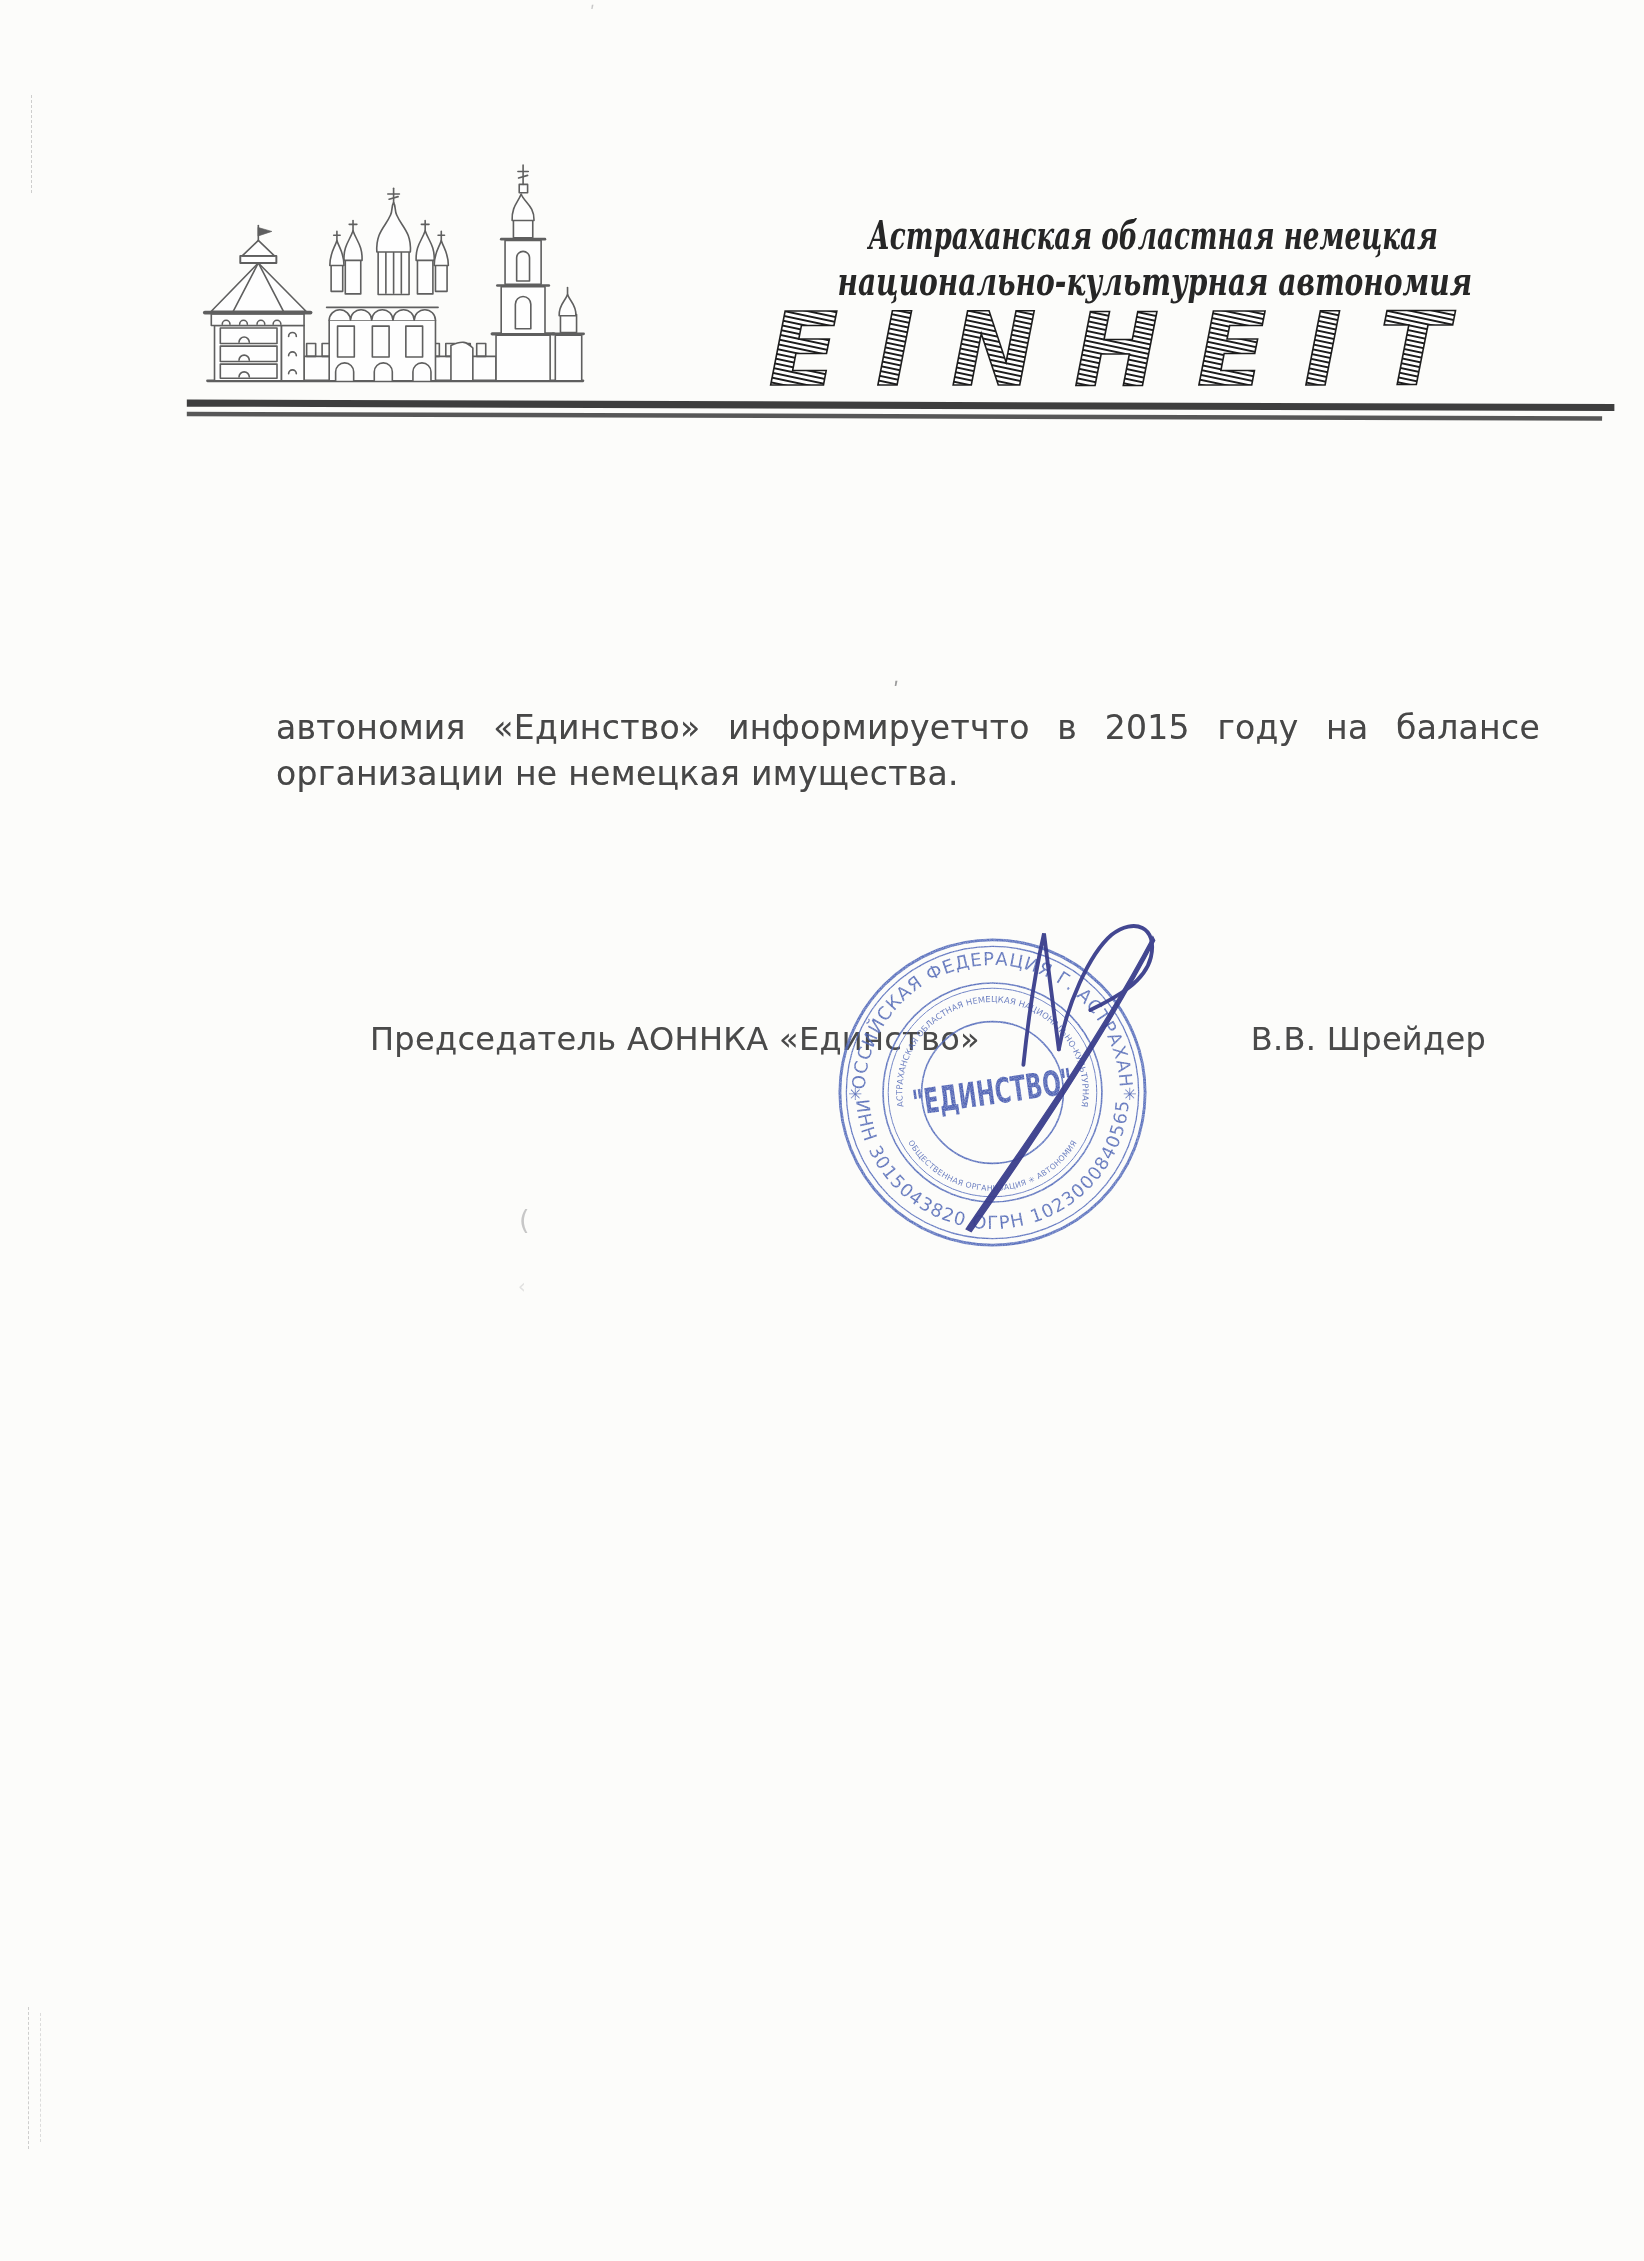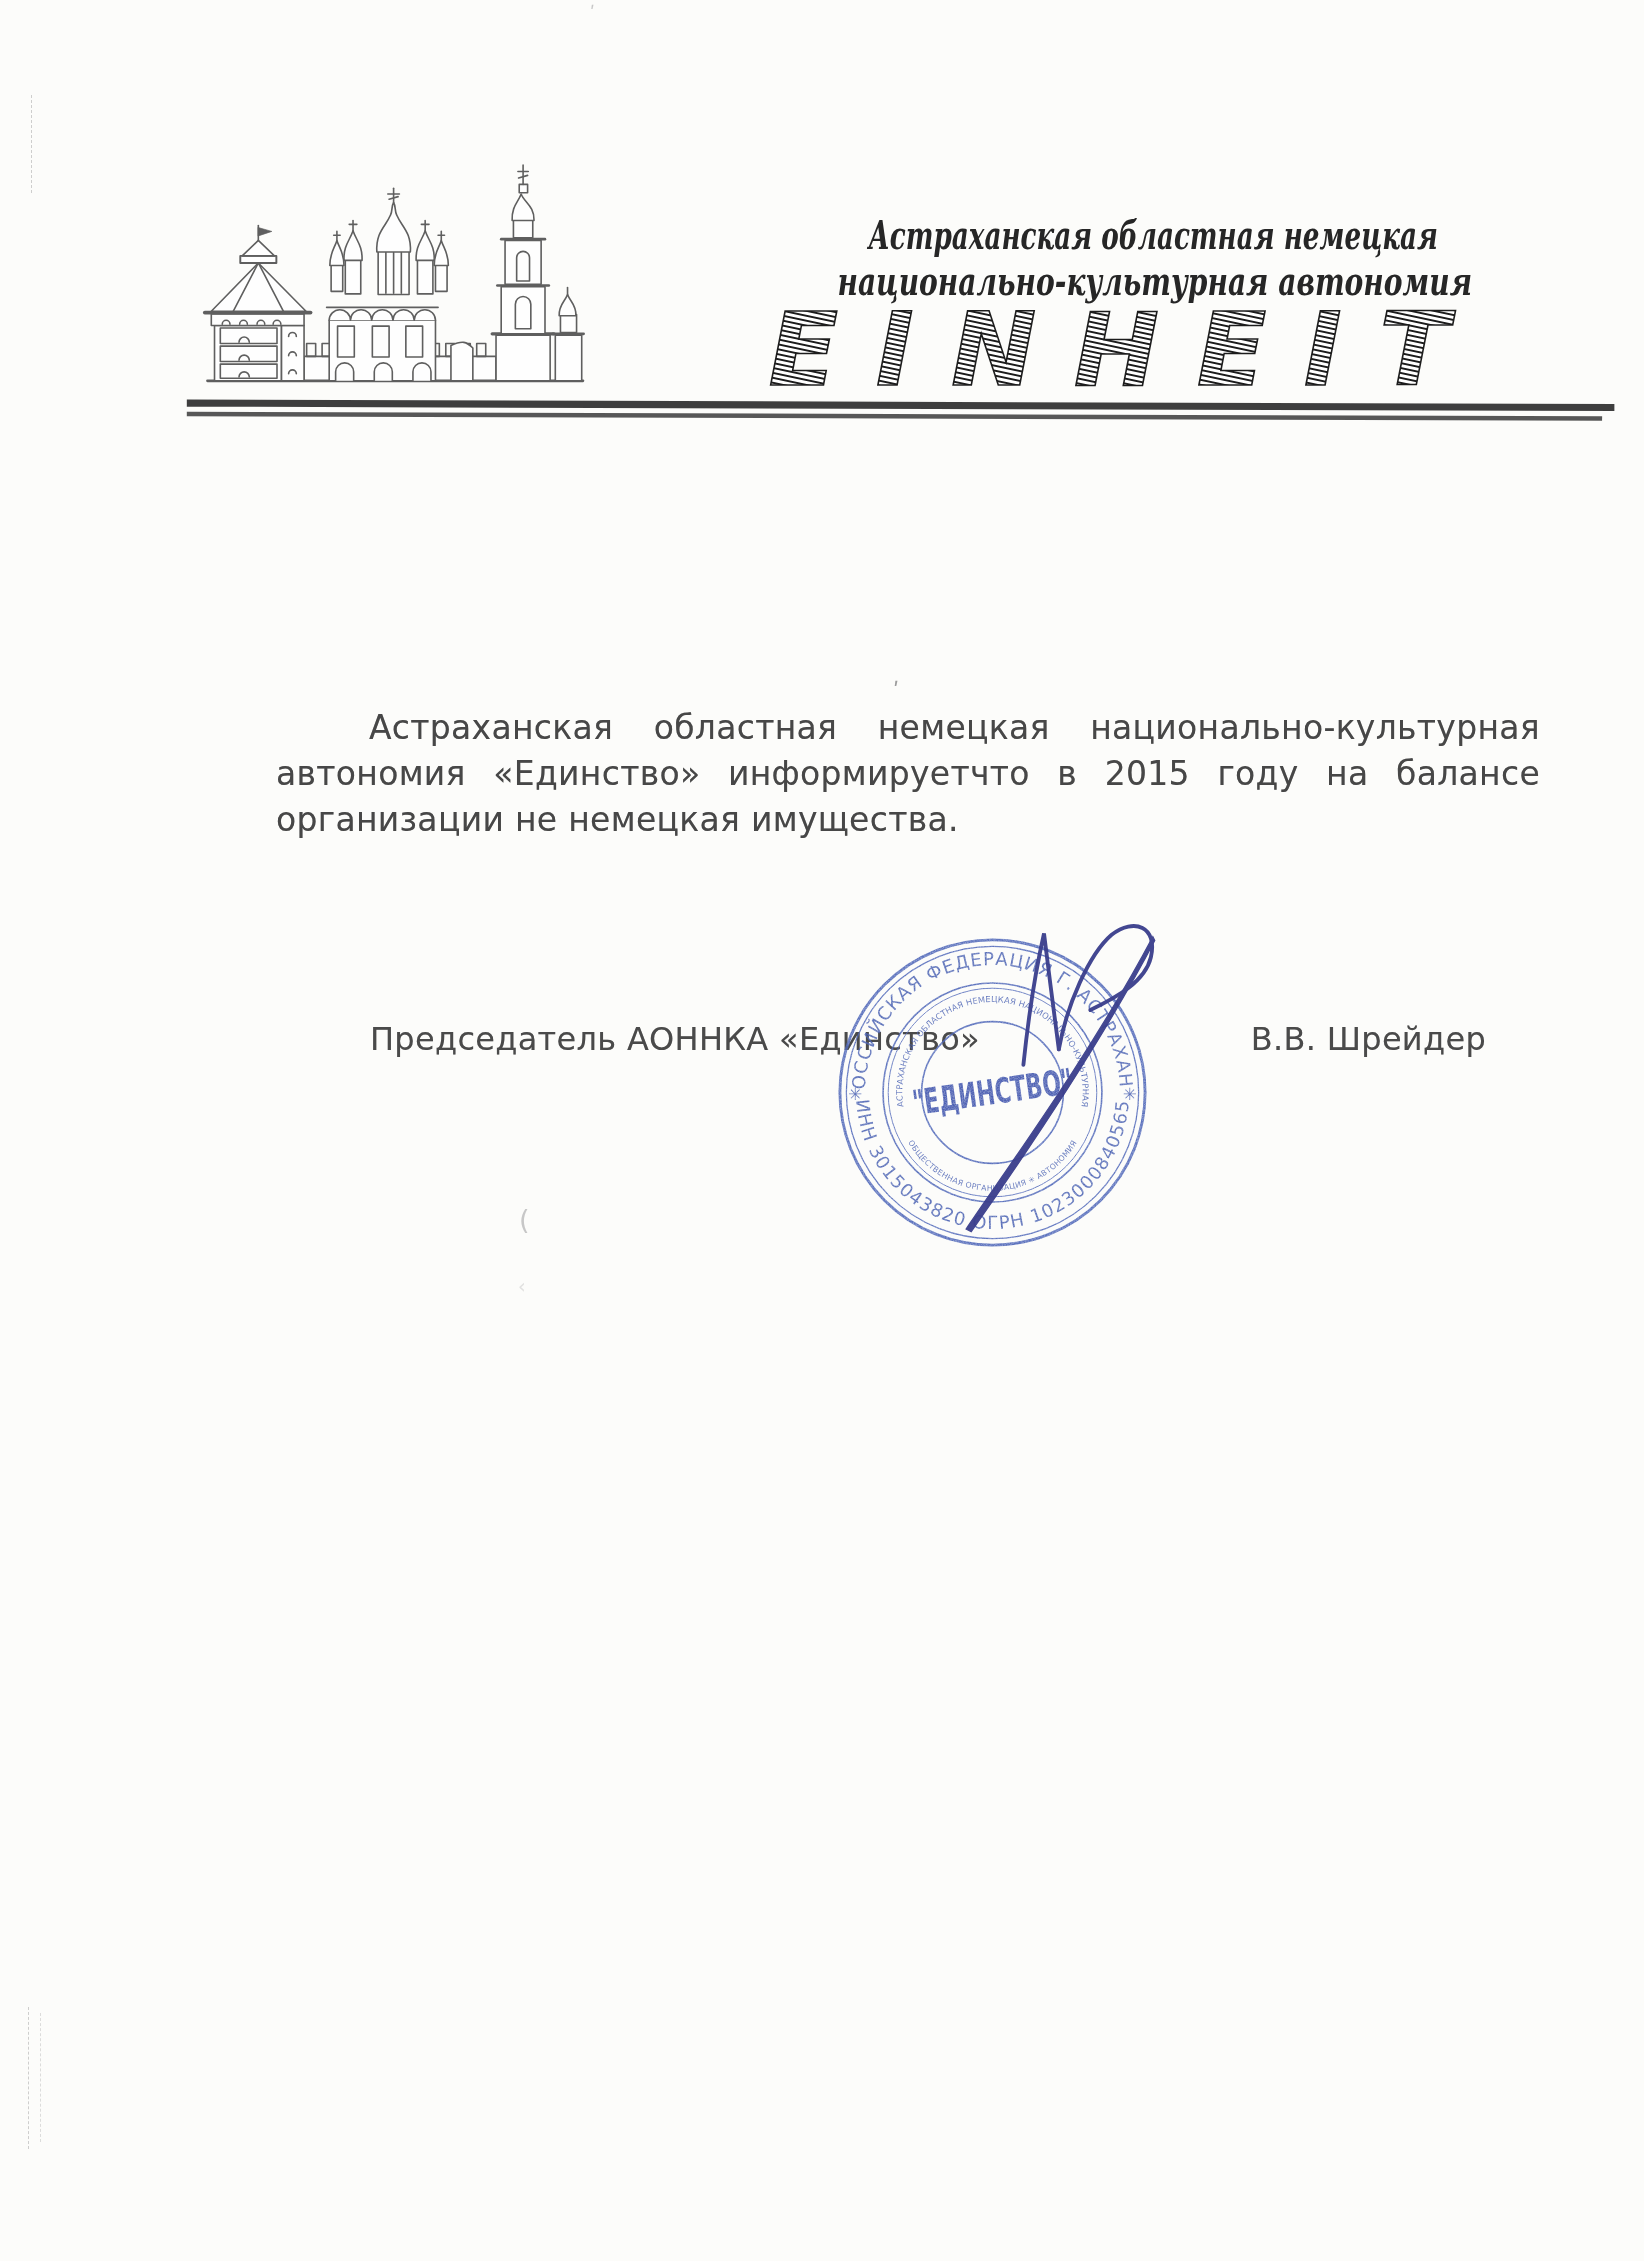--- a/index.html
+++ b/index.html
@@ -169,21 +169,20 @@
 
   <text x="1193" y="597" textLength="1114" lengthAdjust="spacingAndGlyphs" font-family="DejaVu Sans, sans-serif" font-weight="bold" font-style="italic" font-size="158" letter-spacing="58" fill="url(#hatch)" stroke="#1c1c1c" stroke-width="2.5">EINHEIT</text>
 
   <g transform="rotate(0.18 290 630)">
     <rect x="290" y="620" width="2216" height="11" fill="#2e2e2e" opacity="0.92"></rect>
     <rect x="290" y="639" width="2197" height="7" fill="#3a3a3a" opacity="0.85"></rect>
   </g>
 </svg>
 
 <div id="body-paragraph" class="abs">
-  <div class="jline line1">Астраханская областная немецкая национально-культурная</div>
   <div class="jline line2">автономия «Единство» информируетчто в 2015 году на балансе</div>
   <div class="jline line3">организации не немецкая имущества.</div>
 </div>
 
 <div id="signature-row" class="abs">
   <span>Председатель АОННКА «Единство»</span>
   <span>В.В. Шрейдер</span>
 </div>
 
 <svg id="stamp-svg" class="abs" width="367" height="387" viewBox="0 0 570 600" xmlns="http://www.w3.org/2000/svg">

